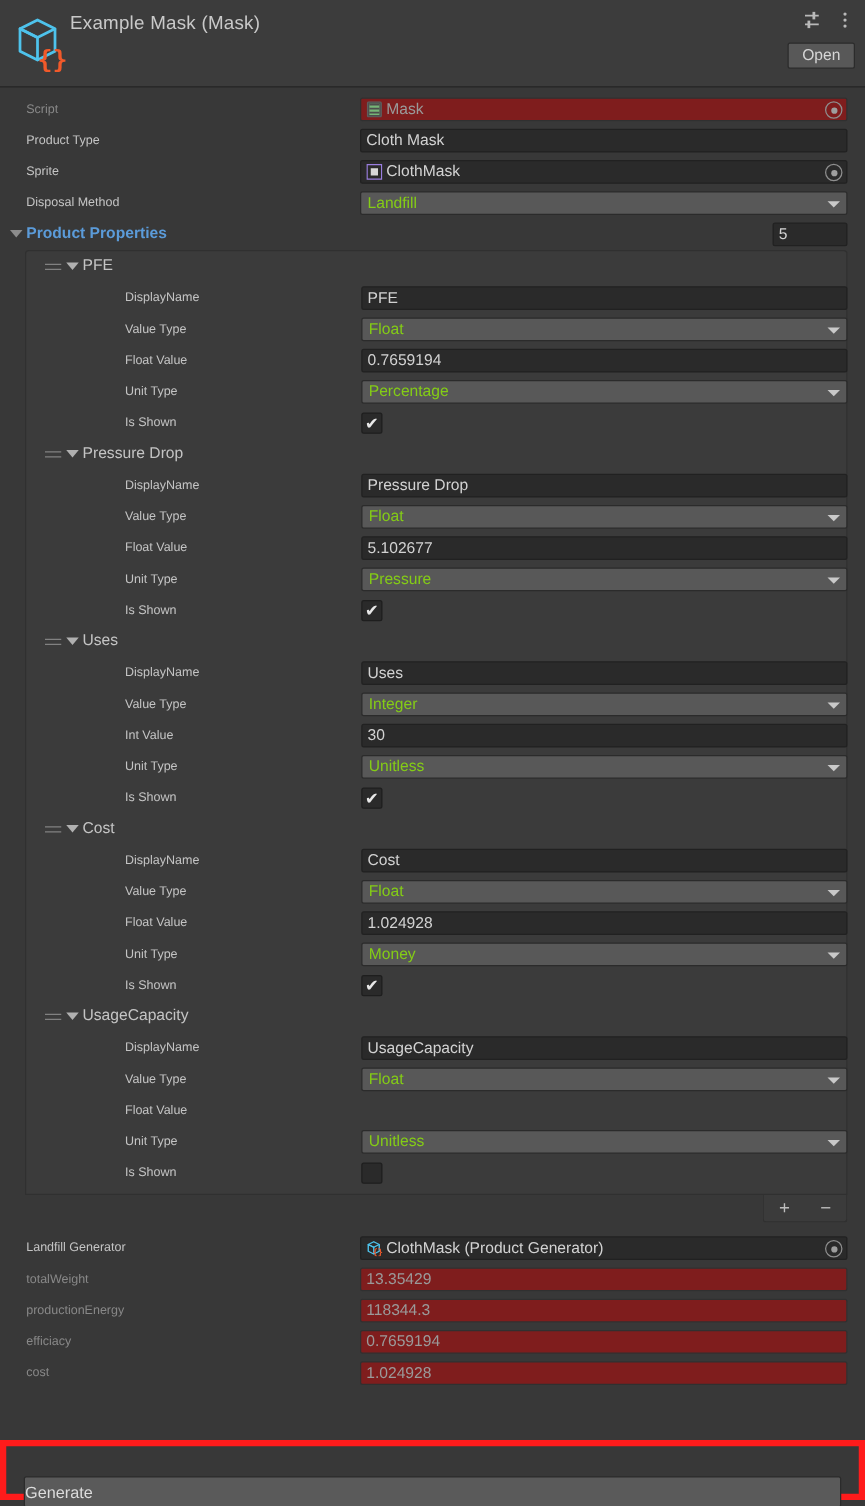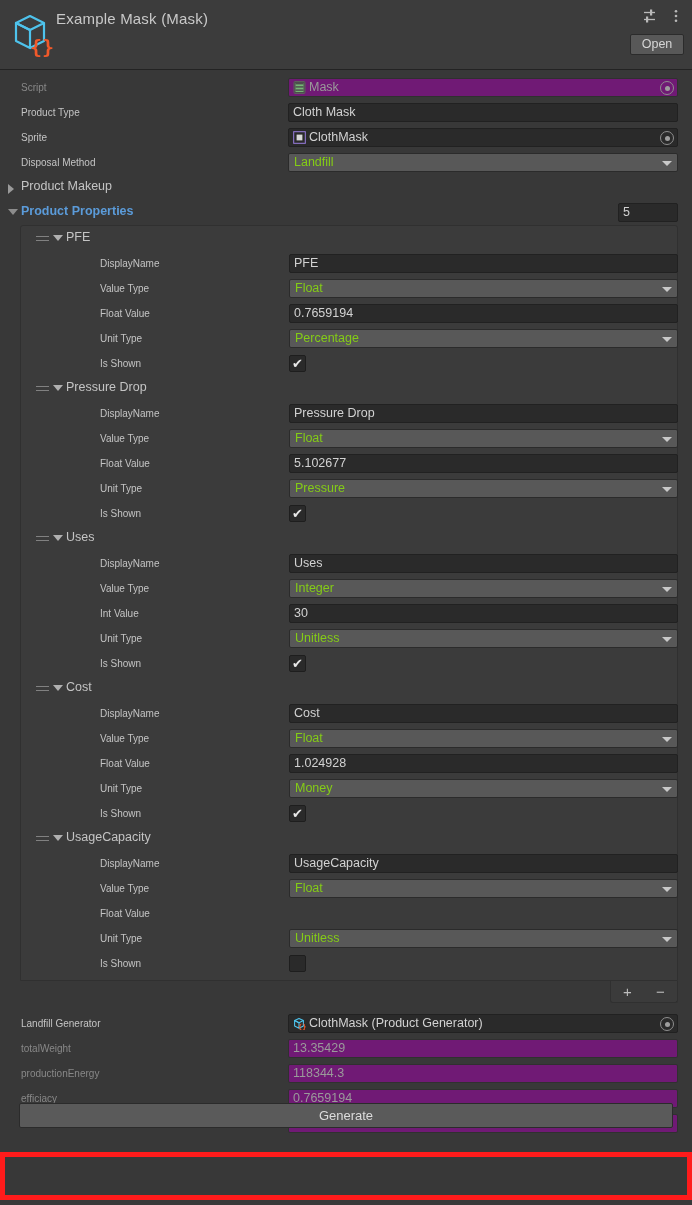--- a/index.html
+++ b/index.html
@@ -42,21 +42,21 @@
   .lbl.l0{ position:absolute; left:21px; }
   .lbl.l1{ position:absolute; left:79px; }
 
   .ctrl{ position:absolute; left:288px; right:14px; }
 
   .txtfield{
     height:19px; background:#2a2a2a; border:1px solid #212121; border-radius:2px;
     color:#d2d2d2; font-size:12.5px; line-height:17px; padding:0 4px;
     display:flex; align-items:center; overflow:hidden; white-space:nowrap;
   }
-  .txtfield.ro{ background:#701a75; border-color:#303030; color:#9a9a9a; }
+  .txtfield.ro{ background:#7f1d1d; border-color:#303030; color:#9a9a9a; }
   .txtfield.obj{ padding-right:20px; position:relative; }
 
   .dropdown{
     height:19px; background:#585858; border:1px solid #2b2b2b; border-radius:2px;
     color:#84cc16; font-size:12.5px; line-height:17px; padding:0 18px 0 5px;
     display:flex; align-items:center; position:relative; white-space:nowrap; overflow:hidden;
   }
   .dropdown .caret{
     position:absolute; right:5px; top:7px;
     width:0;height:0;border-left:5px solid transparent;border-right:5px solid transparent;
@@ -123,23 +123,23 @@
     color:#bdbdbd; font-size:15px;
   }
   .pmbox span{ cursor:pointer; line-height:14px; }
 
   
   .highlight{
     position:absolute; left:0; right:0; top:1152px; height:48px;
     border:5px solid #ff1b1b; background:transparent;
   }
   .genbtn{
-    position:absolute; left:19px; right:19px; top:1103px; height:25px;
+    position:absolute; left:19px; right:19px; top:1181px; height:25px;
     background:#5a5a5a; border:1px solid #2b2b2b; border-radius:2px;
-    color:#dcdcdc; font-size:13px; line-height:23px; text-align:center; cursor:pointer;
+    color:#dcdcdc; font-size:13px; line-height:23px; cursor:pointer;
   }
   .icon-inline{ width:13px; height:13px; margin-right:3px; flex:0 0 auto; }
 </style>
 </head>
 <body>
 
 <div class="root">
 
   <div class="header">
     <span class="so-icon">
@@ -230,24 +230,20 @@
   <div class="row">
     <div class="lbl l0">Disposal Method</div>
     <div class="ctrl">
       <div class="dropdown">
         <span>Landfill</span>
         <span class="caret"></span>
       </div>
     </div>
   </div>
 
-  <div class="foldout">
-    <span class="arrow closed"></span>
-    <span class="ftxt">Product Makeup</span>
-  </div>
 
   <div class="foldout accent">
     <span class="arrow open"></span>
     <span class="ftxt">Product Properties</span>
     <span class="arrsize">5</span>
   </div>
 
   <div class="listbox">
 
     <div class="item-hdr">

